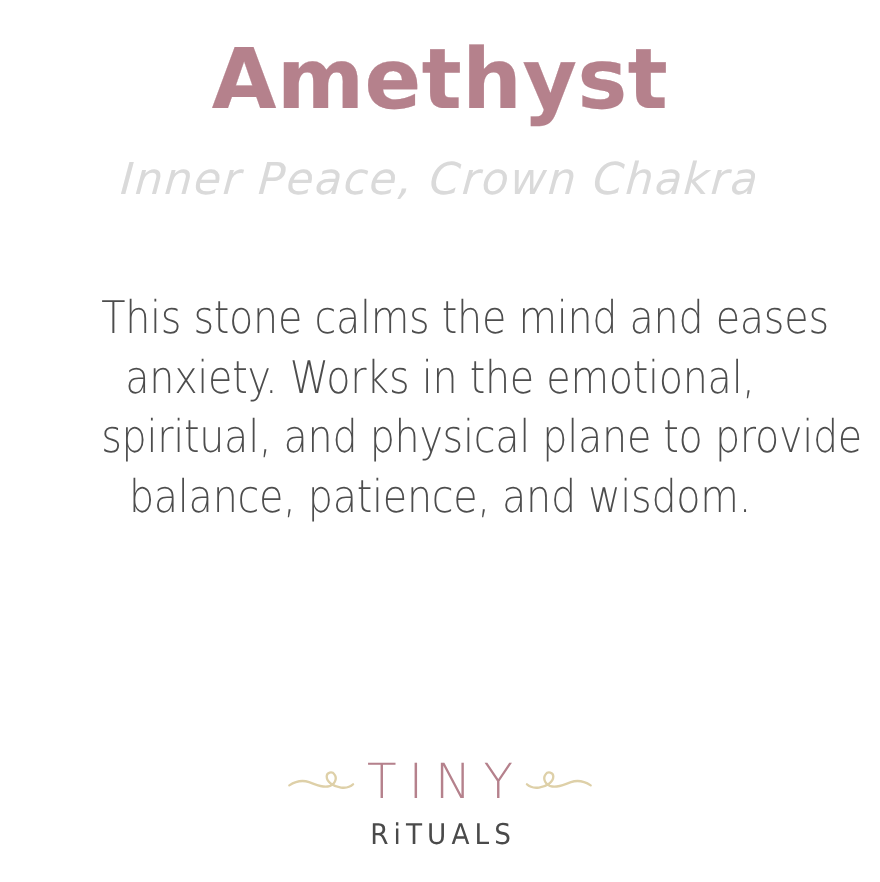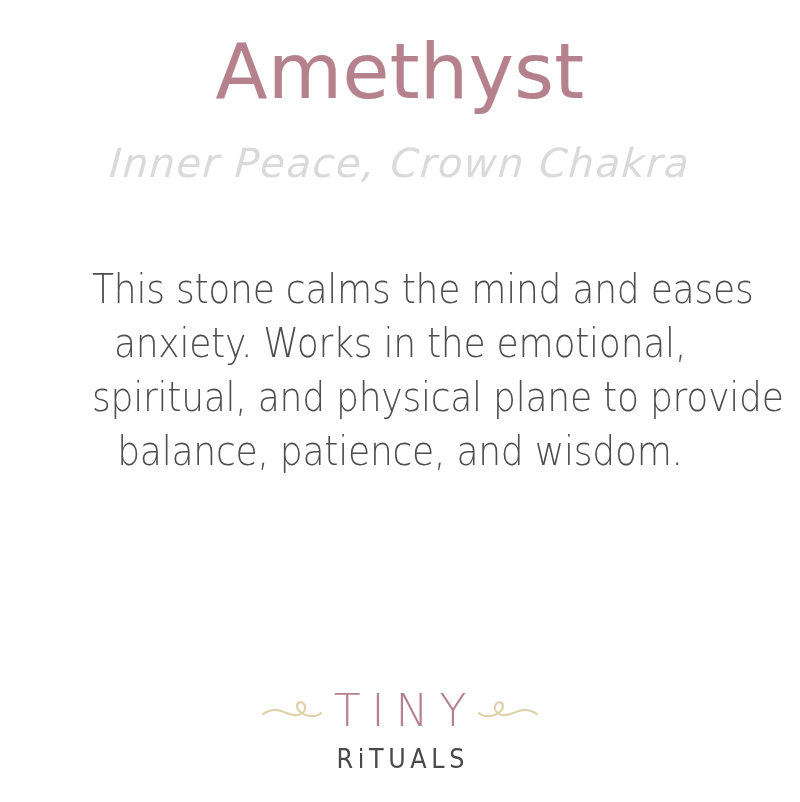--- a/index.html
+++ b/index.html
@@ -27,21 +27,21 @@
 
   
   .stone-title {
     position: absolute;
     top: 32px;
     left: 0;
     width: 800px;
     text-align: center;
     font-family: "DejaVu Sans", sans-serif;
     font-size: 76px;
-    font-weight: 400;
+    font-weight: 700;
     line-height: 1.05;
     letter-spacing: 0.5px;
     color: #b5818c;
     -webkit-text-stroke: 0.2px #b5818c;
   }
 
   
   .stone-subtitle {
     position: absolute;
     top: 140px;

